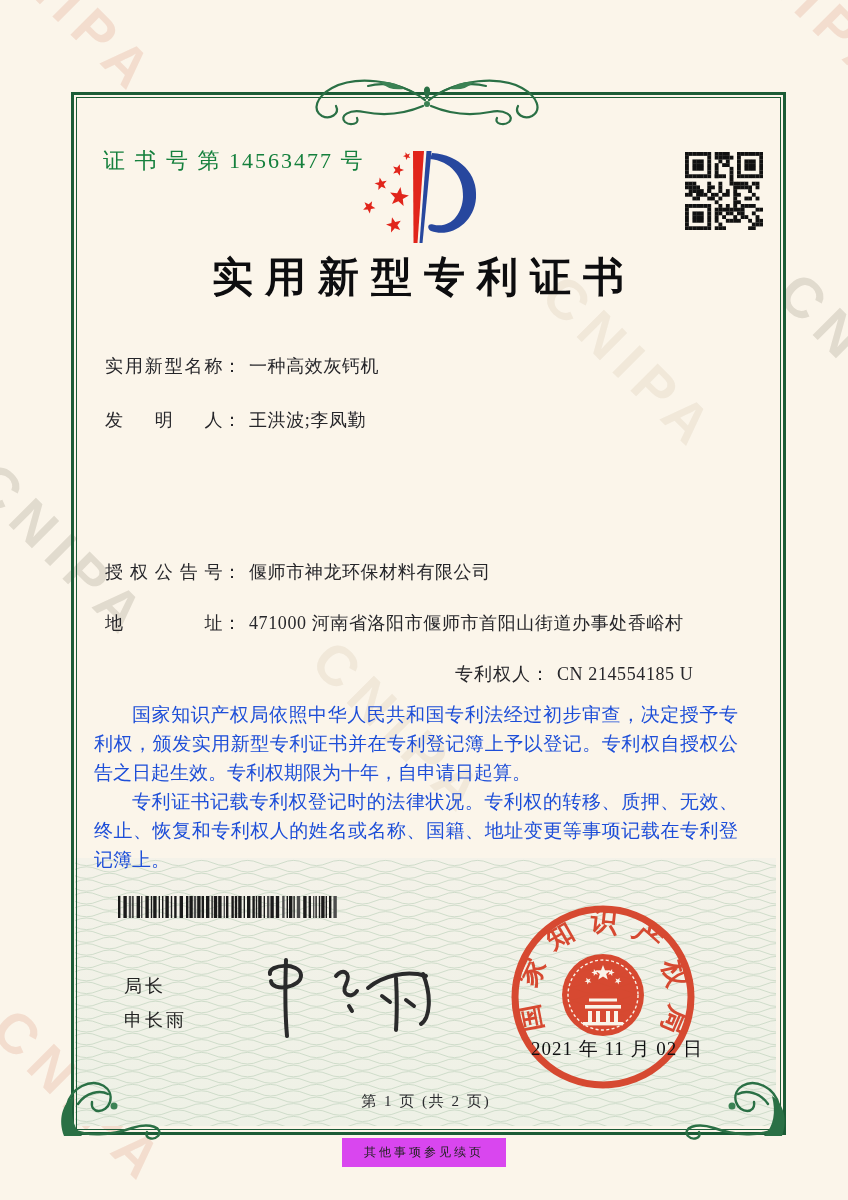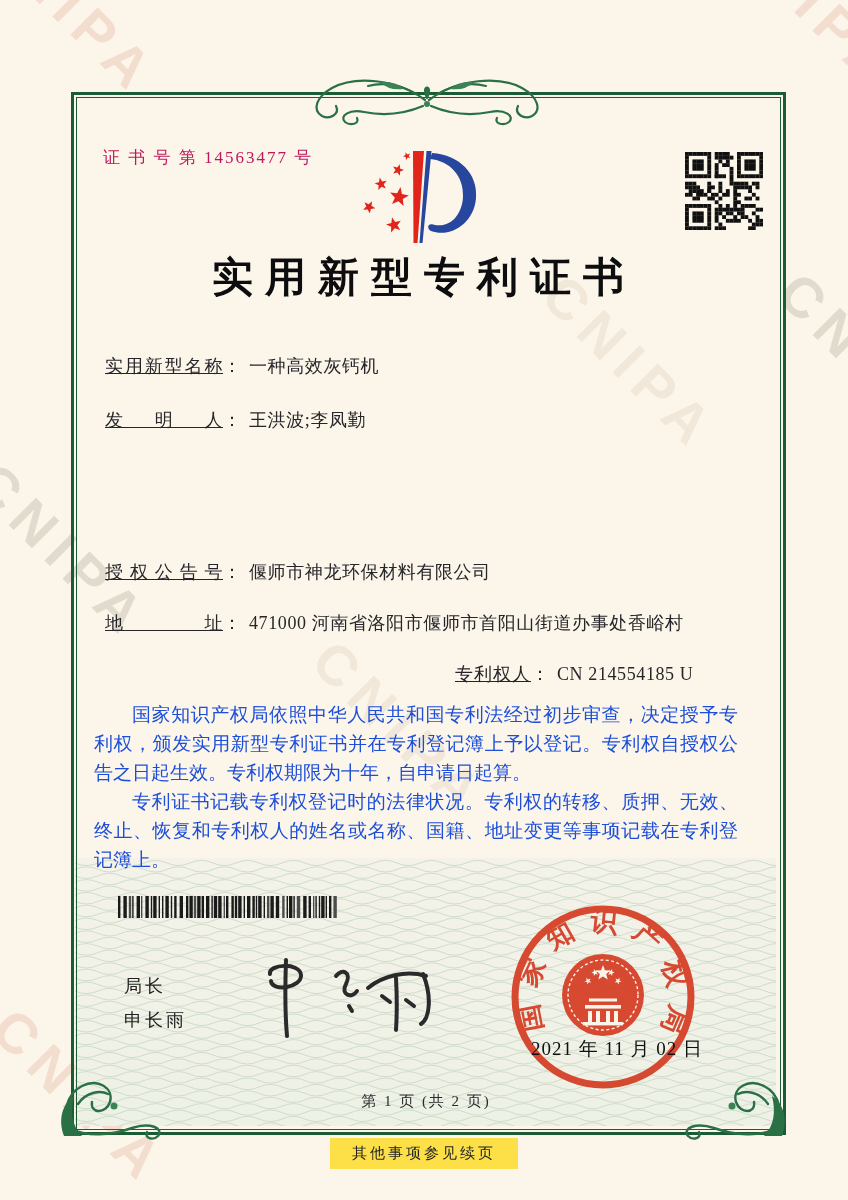--- a/index.html
+++ b/index.html
@@ -29,31 +29,31 @@
          border:1px solid #1b5c36;}
   .ornament{position:absolute;z-index:3;}
   .orn-top{left:298px;top:70px;}
   .orn-bl{left:56px;top:1044px;}
   .orn-br{left:668px;top:1044px;transform:scaleX(-1);}
   
   .band{position:absolute;left:75px;top:858px;width:701px;height:268px;
         background:linear-gradient(#f4f2e9,#eef1e6);z-index:1;}
   .band svg{display:block;}
   
-  .cert-no{position:absolute;left:103px;top:146px;font-size:17px;
-           letter-spacing:2px;color:#be185d;z-index:2;}
+  .cert-no{position:absolute;left:103px;top:146px;font-size:22px;
+           letter-spacing:2px;color:#15803d;z-index:2;}
   .logo{position:absolute;left:350px;top:145px;width:135px;height:105px;z-index:2;}
   .qr{position:absolute;left:685px;top:152px;width:78px;height:78px;z-index:2;}
   .title{position:absolute;left:0;top:250px;width:848px;text-align:center;
          font-size:41px;font-weight:700;letter-spacing:12px;color:#0d0d0f;z-index:2;}
   
   .field-row{position:absolute;left:105px;width:660px;font-size:18px;z-index:2;
              white-space:nowrap;}
   .flabel{display:inline-block;width:118px;text-align:justify;text-align-last:justify;
-          letter-spacing:.5px;vertical-align:bottom;text-decoration:underline;}
+          letter-spacing:.5px;vertical-align:bottom;}
   .fcolon{display:inline-block;margin-right:8px;}
   .fvalue{letter-spacing:.6px;}
   .grant2{position:absolute;left:350px;top:0;}
   .grant2 .flabel{width:auto;text-align-last:auto;letter-spacing:1px;}
   
   .paras{position:absolute;left:94px;top:700px;width:644px;font-size:19px;
          line-height:29px;z-index:2;text-align:justify;color:#1d4ed8;}
   .paras p{margin:0;text-indent:2em;}
   
   .barcode{position:absolute;left:118px;top:896px;width:222px;height:22px;z-index:2;}
@@ -61,22 +61,22 @@
                 font-family:"Liberation Sans","DejaVu Sans",sans-serif;
                 font-size:18px;letter-spacing:3px;color:#222;}
   .commissioner div{margin-bottom:10px;}
   .signature{position:absolute;left:240px;top:948px;z-index:2;}
   .seal{position:absolute;left:507px;top:901px;width:192px;height:192px;z-index:3;opacity:.96;}
   .seal-date{position:absolute;left:531px;top:1036px;font-size:19px;letter-spacing:1px;
              color:#101012;z-index:4;white-space:nowrap;}
   .page-num{position:absolute;left:0;top:1092px;width:852px;text-align:center;
             font-size:15px;letter-spacing:2px;z-index:2;color:#2a2a2e;}
   .cont-note{position:absolute;left:0;top:1138px;width:848px;text-align:center;z-index:2;}
-  .cont-note span{display:inline-block;background:#fde047;padding:6px 22px;
-            font-size:15px;letter-spacing:3px;color:#222;}
+  .cont-note span{display:inline-block;background:#d946ef;padding:6px 22px;
+            font-size:12px;letter-spacing:3px;color:#222;}
 </style>
 </head>
 <body>
 
 <div class="page">
 
   <div class="wm pink wm1">CNIPA</div>
   <div class="wm pink wm2">CNIPA</div>
   <div class="wm gray wm3">CNIPA</div>
   <div class="wm faint wm4">CNIPA</div>

